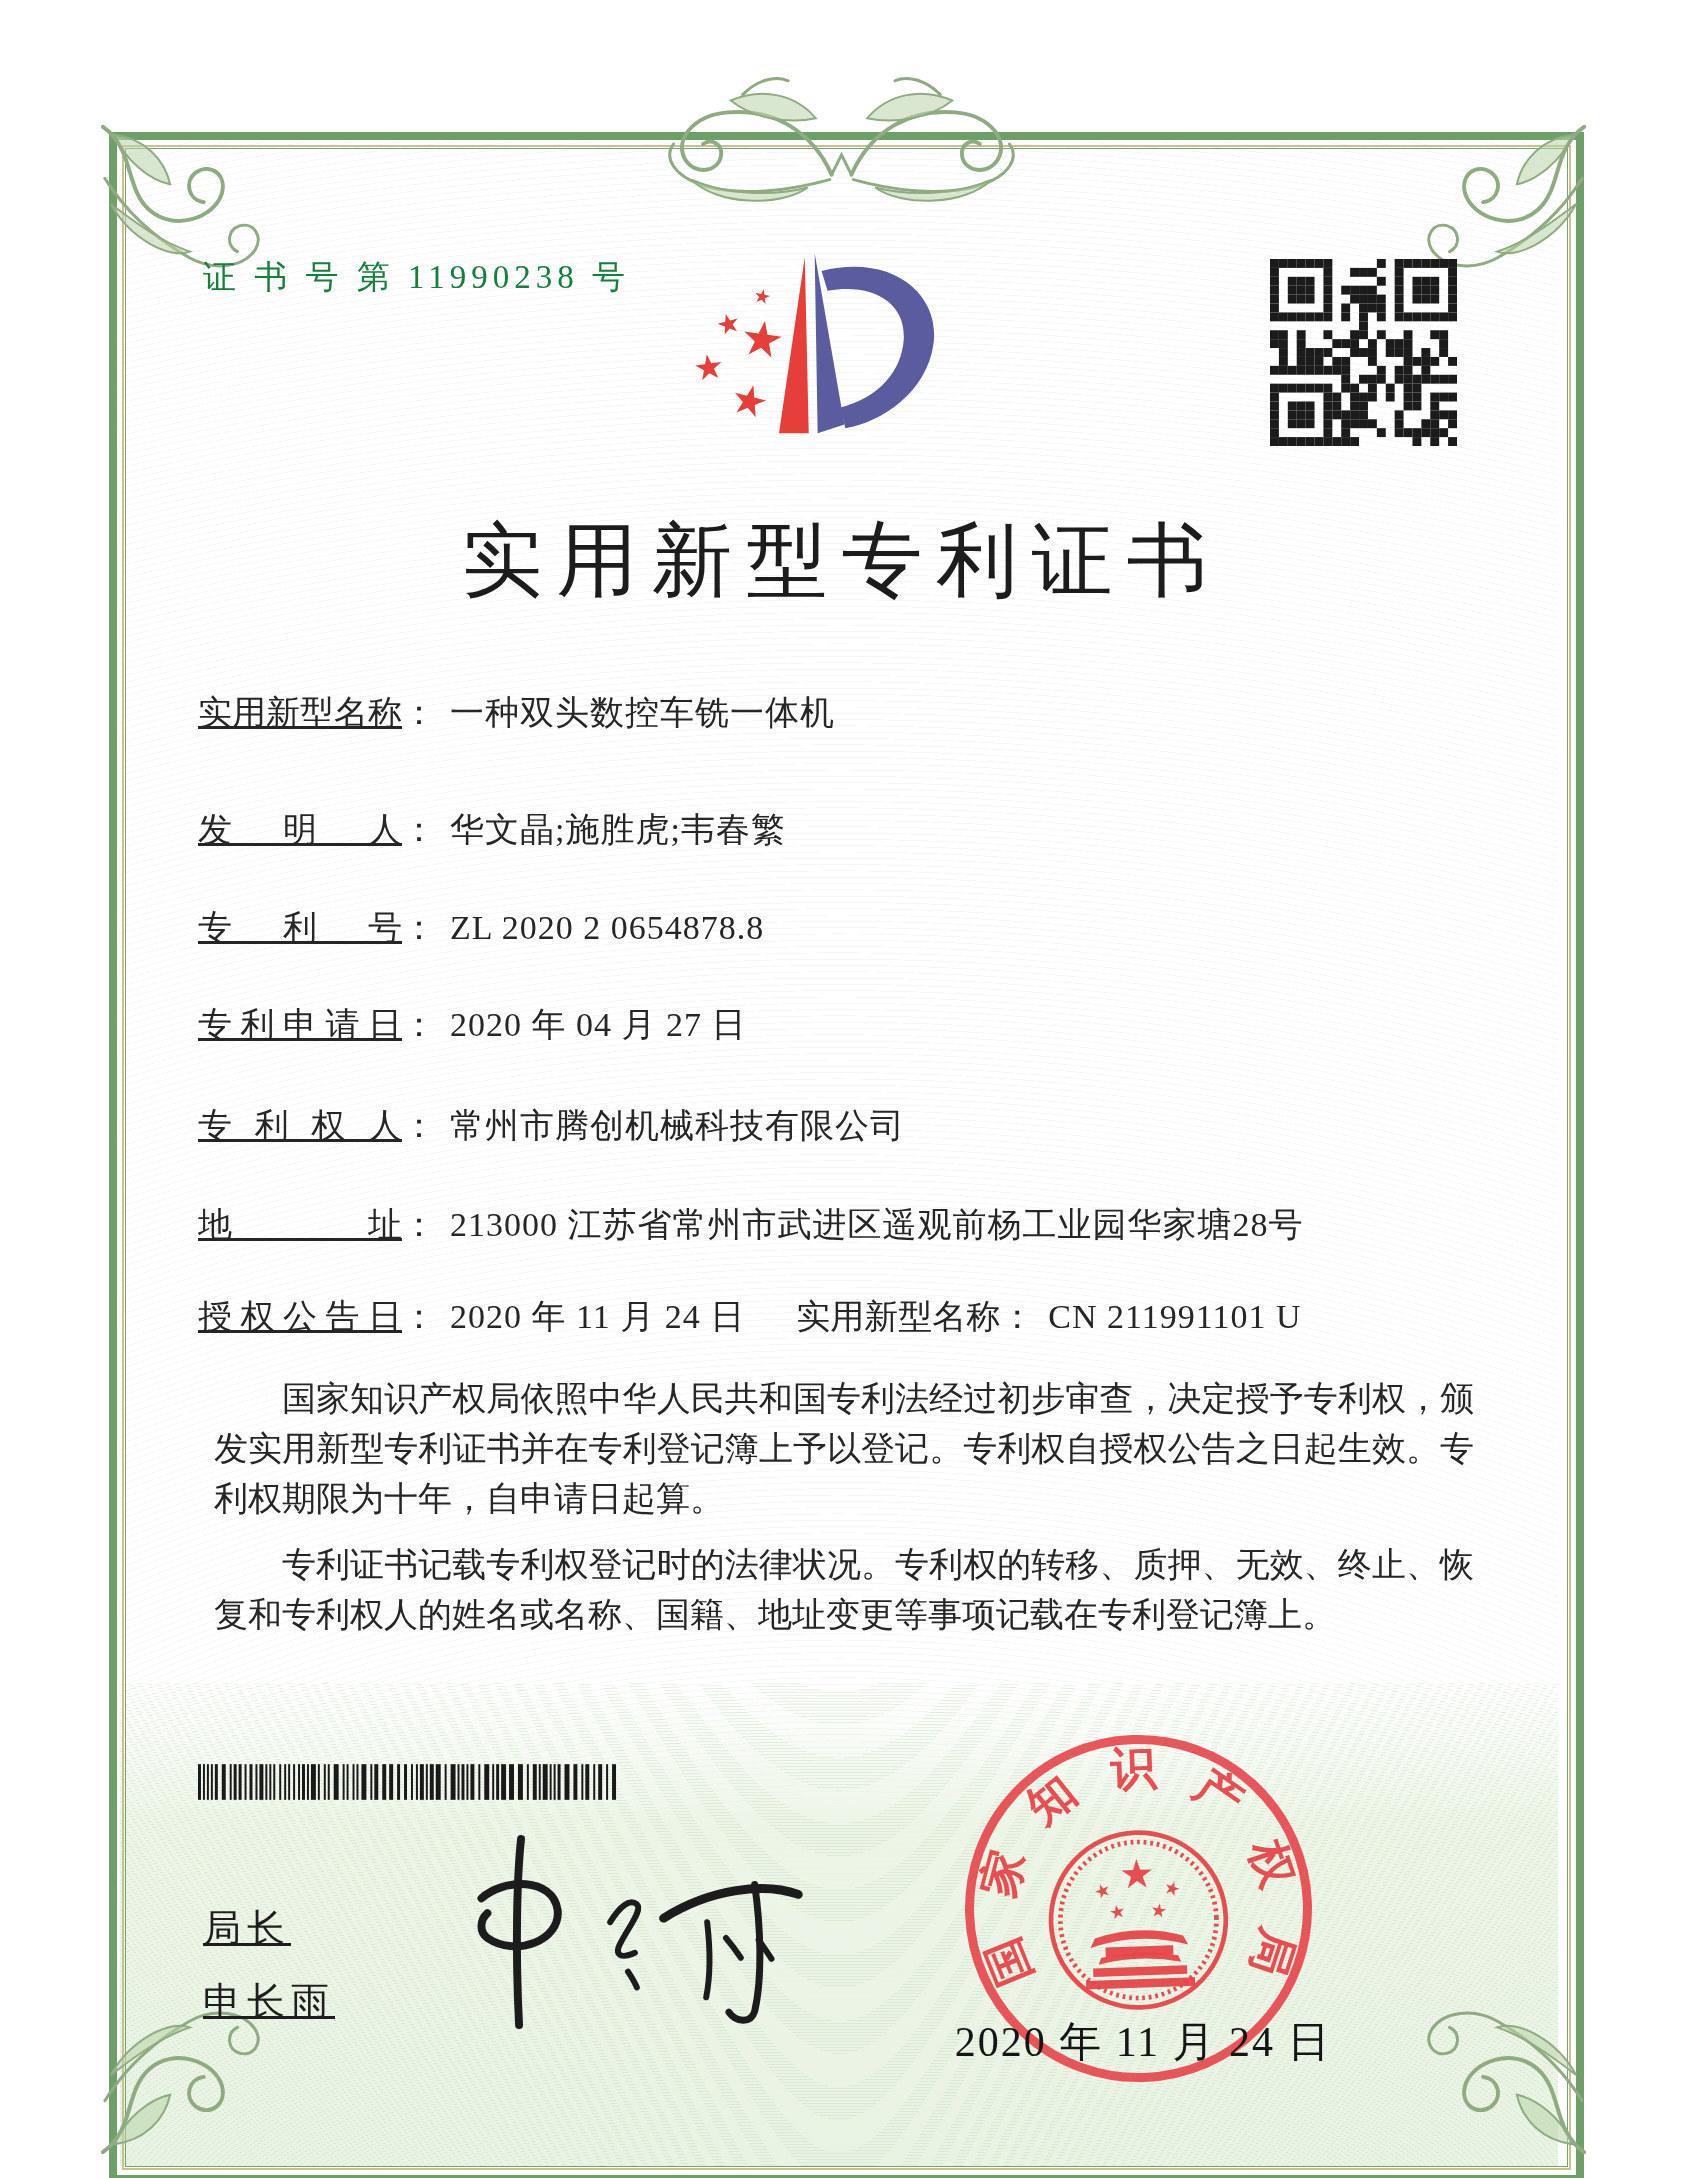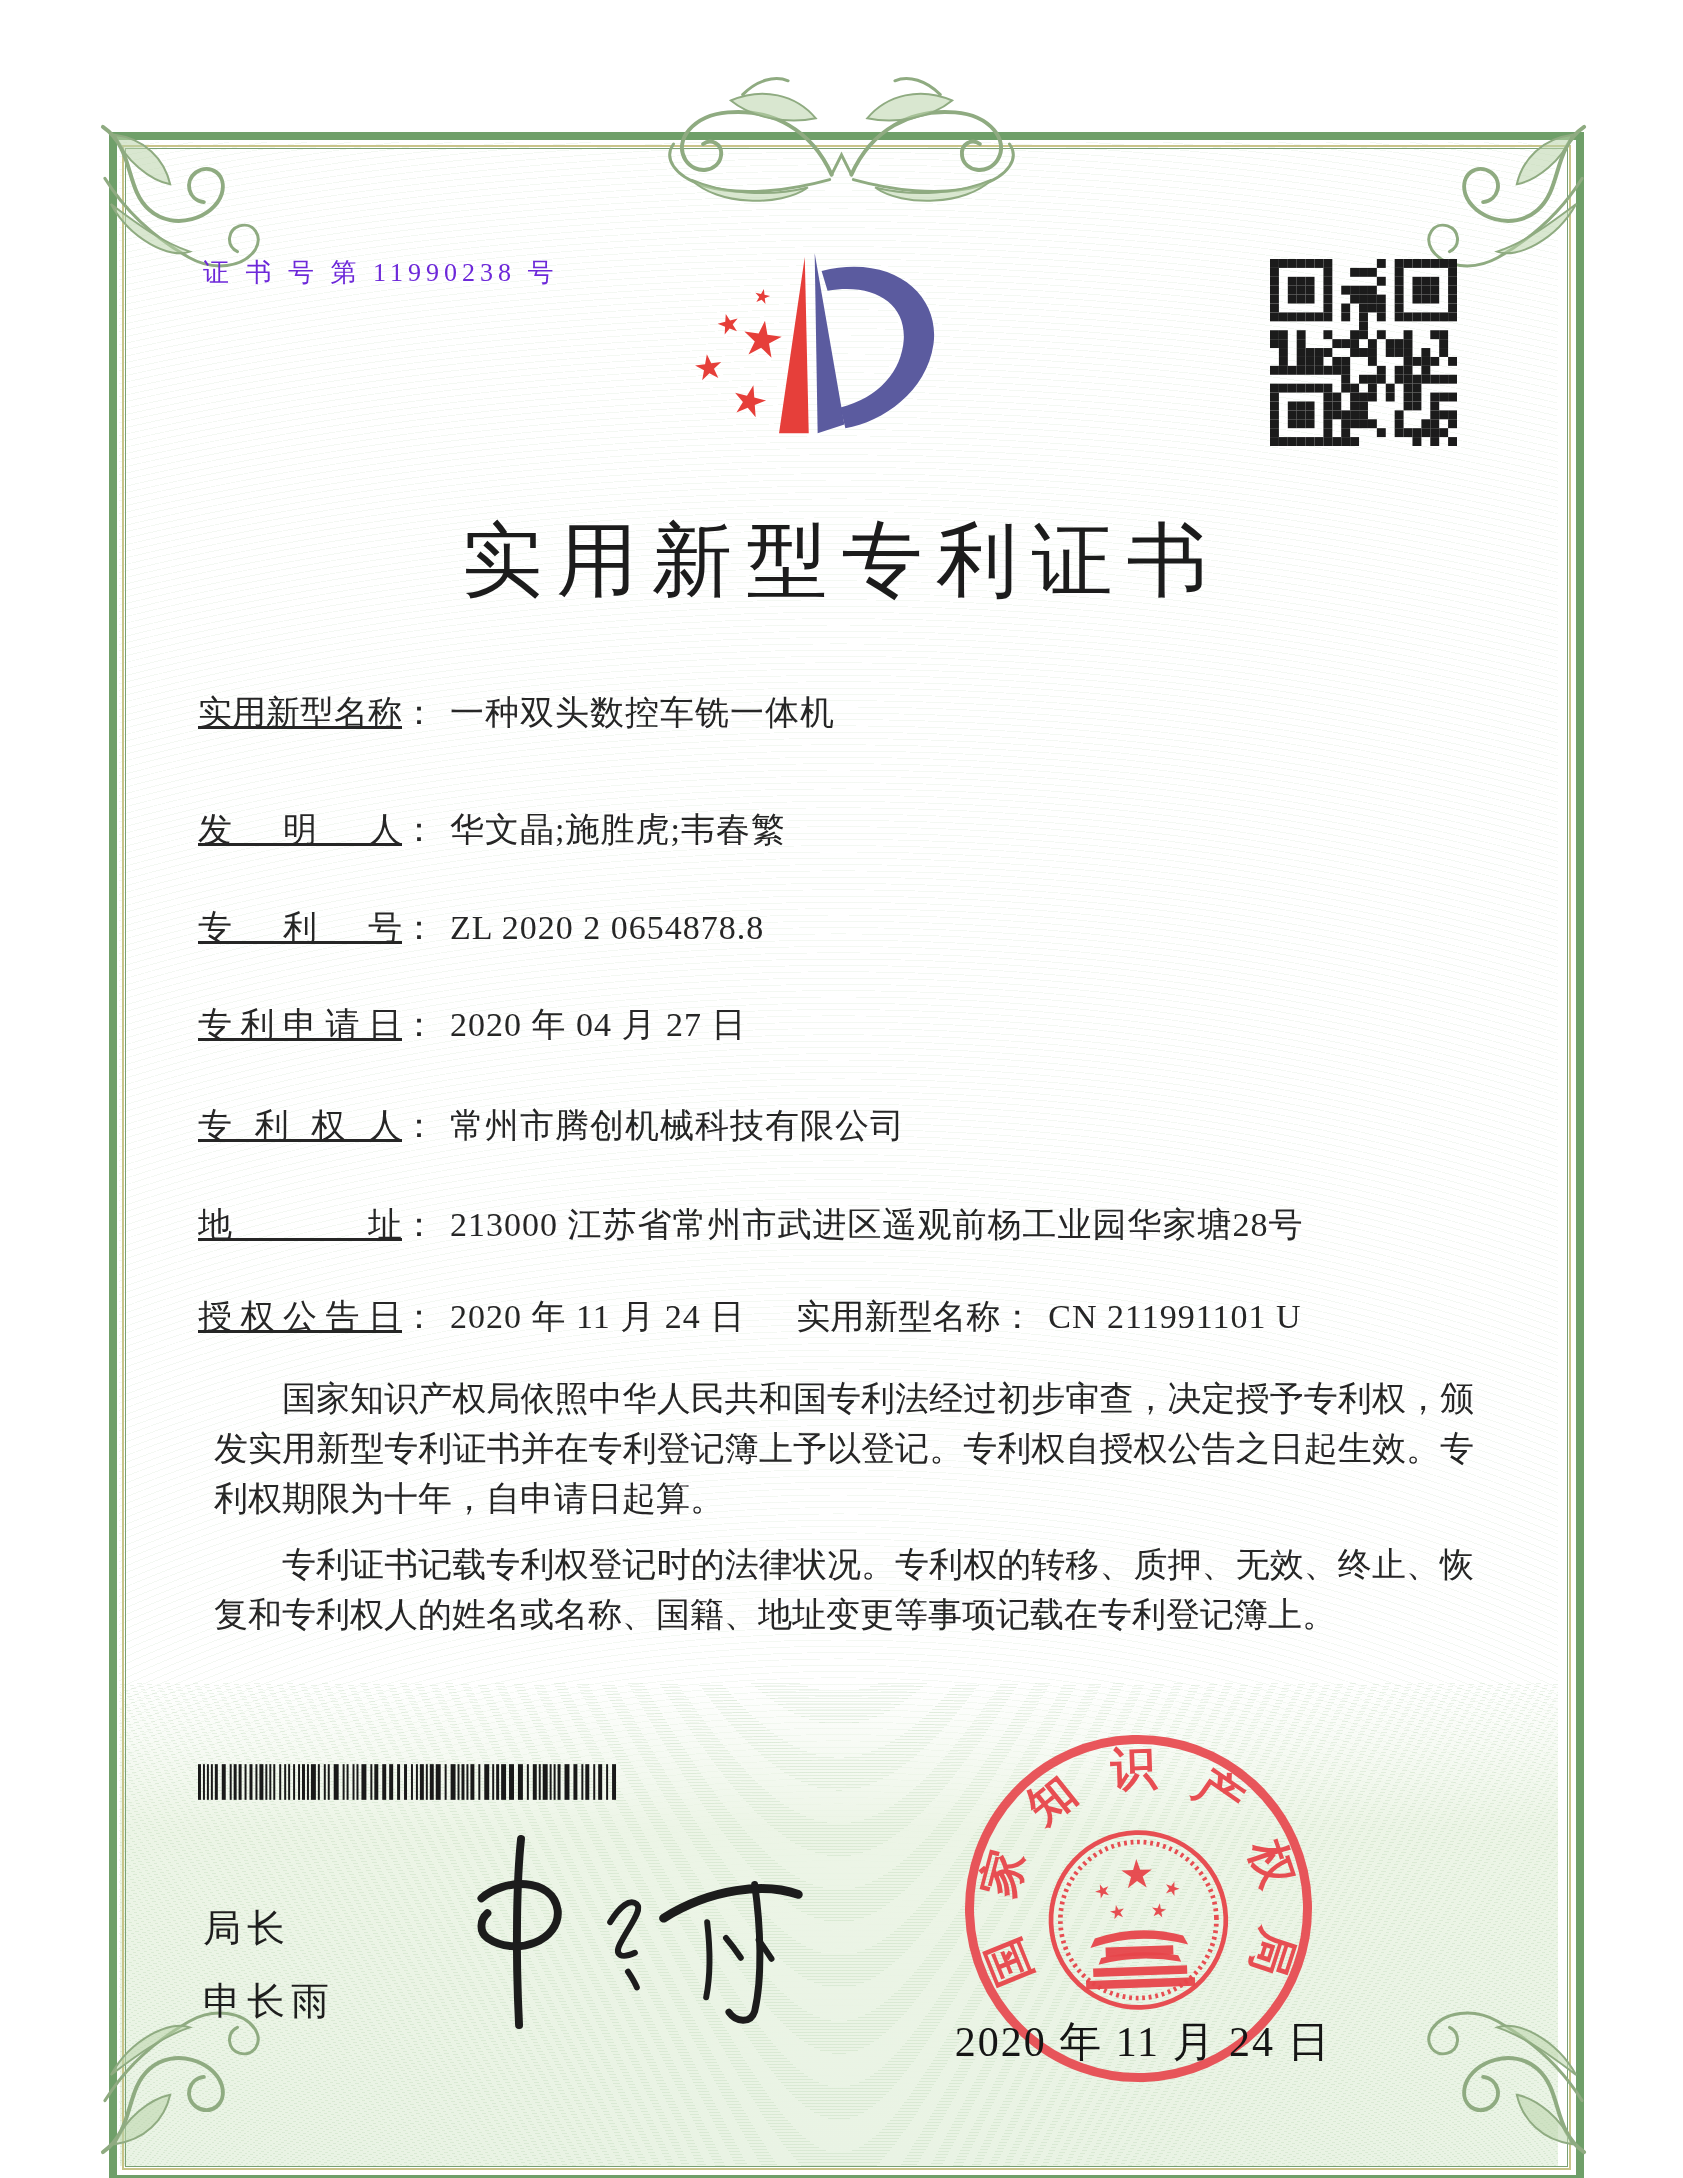--- a/index.html
+++ b/index.html
@@ -26,21 +26,21 @@
       linear-gradient(180deg, rgba(233,243,226,0) 0%, rgba(233,243,226,0.85) 30%, #e9f3e4 100%);}
 
   
   .orn{position:absolute;z-index:2;pointer-events:none;}
   .orn svg{display:block;}
   .orn-stroke{stroke:#8fab81;fill:none;stroke-linecap:round;}
   .orn-leaf{fill:rgba(186,211,170,0.55);stroke:#8fab81;stroke-width:2;}
 
   
   .content{position:absolute;inset:0;z-index:3;}
-  .cert-no{position:absolute;left:203px;top:255px;font-size:26px;letter-spacing:5px;color:#6d28d9;}
+  .cert-no{position:absolute;left:203px;top:255px;font-size:33px;letter-spacing:5px;color:#15803d;}
   .logo{position:absolute;left:683px;top:243px;width:297px;height:243px;}
   .qr{position:absolute;left:1270px;top:259px;width:187px;height:187px;}
   .title{position:absolute;left:0;top:507px;width:100%;text-align:center;
          font-size:81px;font-weight:normal;letter-spacing:14px;color:#1c1c1c;}
 
   .fields{position:absolute;left:198px;top:0;width:1297px;font-size:34px;color:#262626;}
   .frow{position:absolute;left:0;white-space:nowrap;}
   .r0{top:690px}.r1{top:807px}.r2{top:905px}.r3{top:1002px}
   .r4{top:1103px}.r5{top:1202px}.r6{top:1294px}
   .flabel{display:inline-block;width:204px;text-align:justify;text-align-last:justify;vertical-align:bottom;text-decoration:underline;}
@@ -49,21 +49,21 @@
   .flabel2{display:inline-block;margin-left:51px;}
 
   .paras{position:absolute;left:198px;top:1358px;width:1292px;
          font-size:34px;line-height:50px;text-align:justify;color:#262626;}
   .paras p{margin:16px;text-indent:2em;}
 
   .barcode{position:absolute;left:198px;top:1764px;width:420px;height:36px;}
 
   .officer{position:absolute;left:203px;top:1903px;font-size:38px;color:#1e1e1e;
            font-family:"Liberation Sans","DejaVu Sans",sans-serif;}
-  .officer div{margin-bottom:22px;letter-spacing:6px;}
+  .officer div{margin-bottom:22px;letter-spacing:6px;text-decoration:underline;}
   .signature{position:absolute;left:426px;top:1827px;width:396px;height:213px;}
 
   
   .seal{position:absolute;left:965px;top:1735px;width:347px;height:347px;z-index:4;
         transform:rotate(-2deg);}
   .seal-ring{position:absolute;inset:0;border:9px solid rgba(231,68,74,0.9);border-radius:50%;}
   .seal-char{position:absolute;left:50%;top:50%;font-size:46px;font-weight:bold;
              color:rgba(231,68,74,0.95);font-family:"Liberation Serif","DejaVu Serif",serif;}
   .emblem{position:absolute;left:79px;top:91px;width:188px;height:188px;}
   .seal-date{position:absolute;left:-20px;right:-20px;top:279px;text-align:center;

